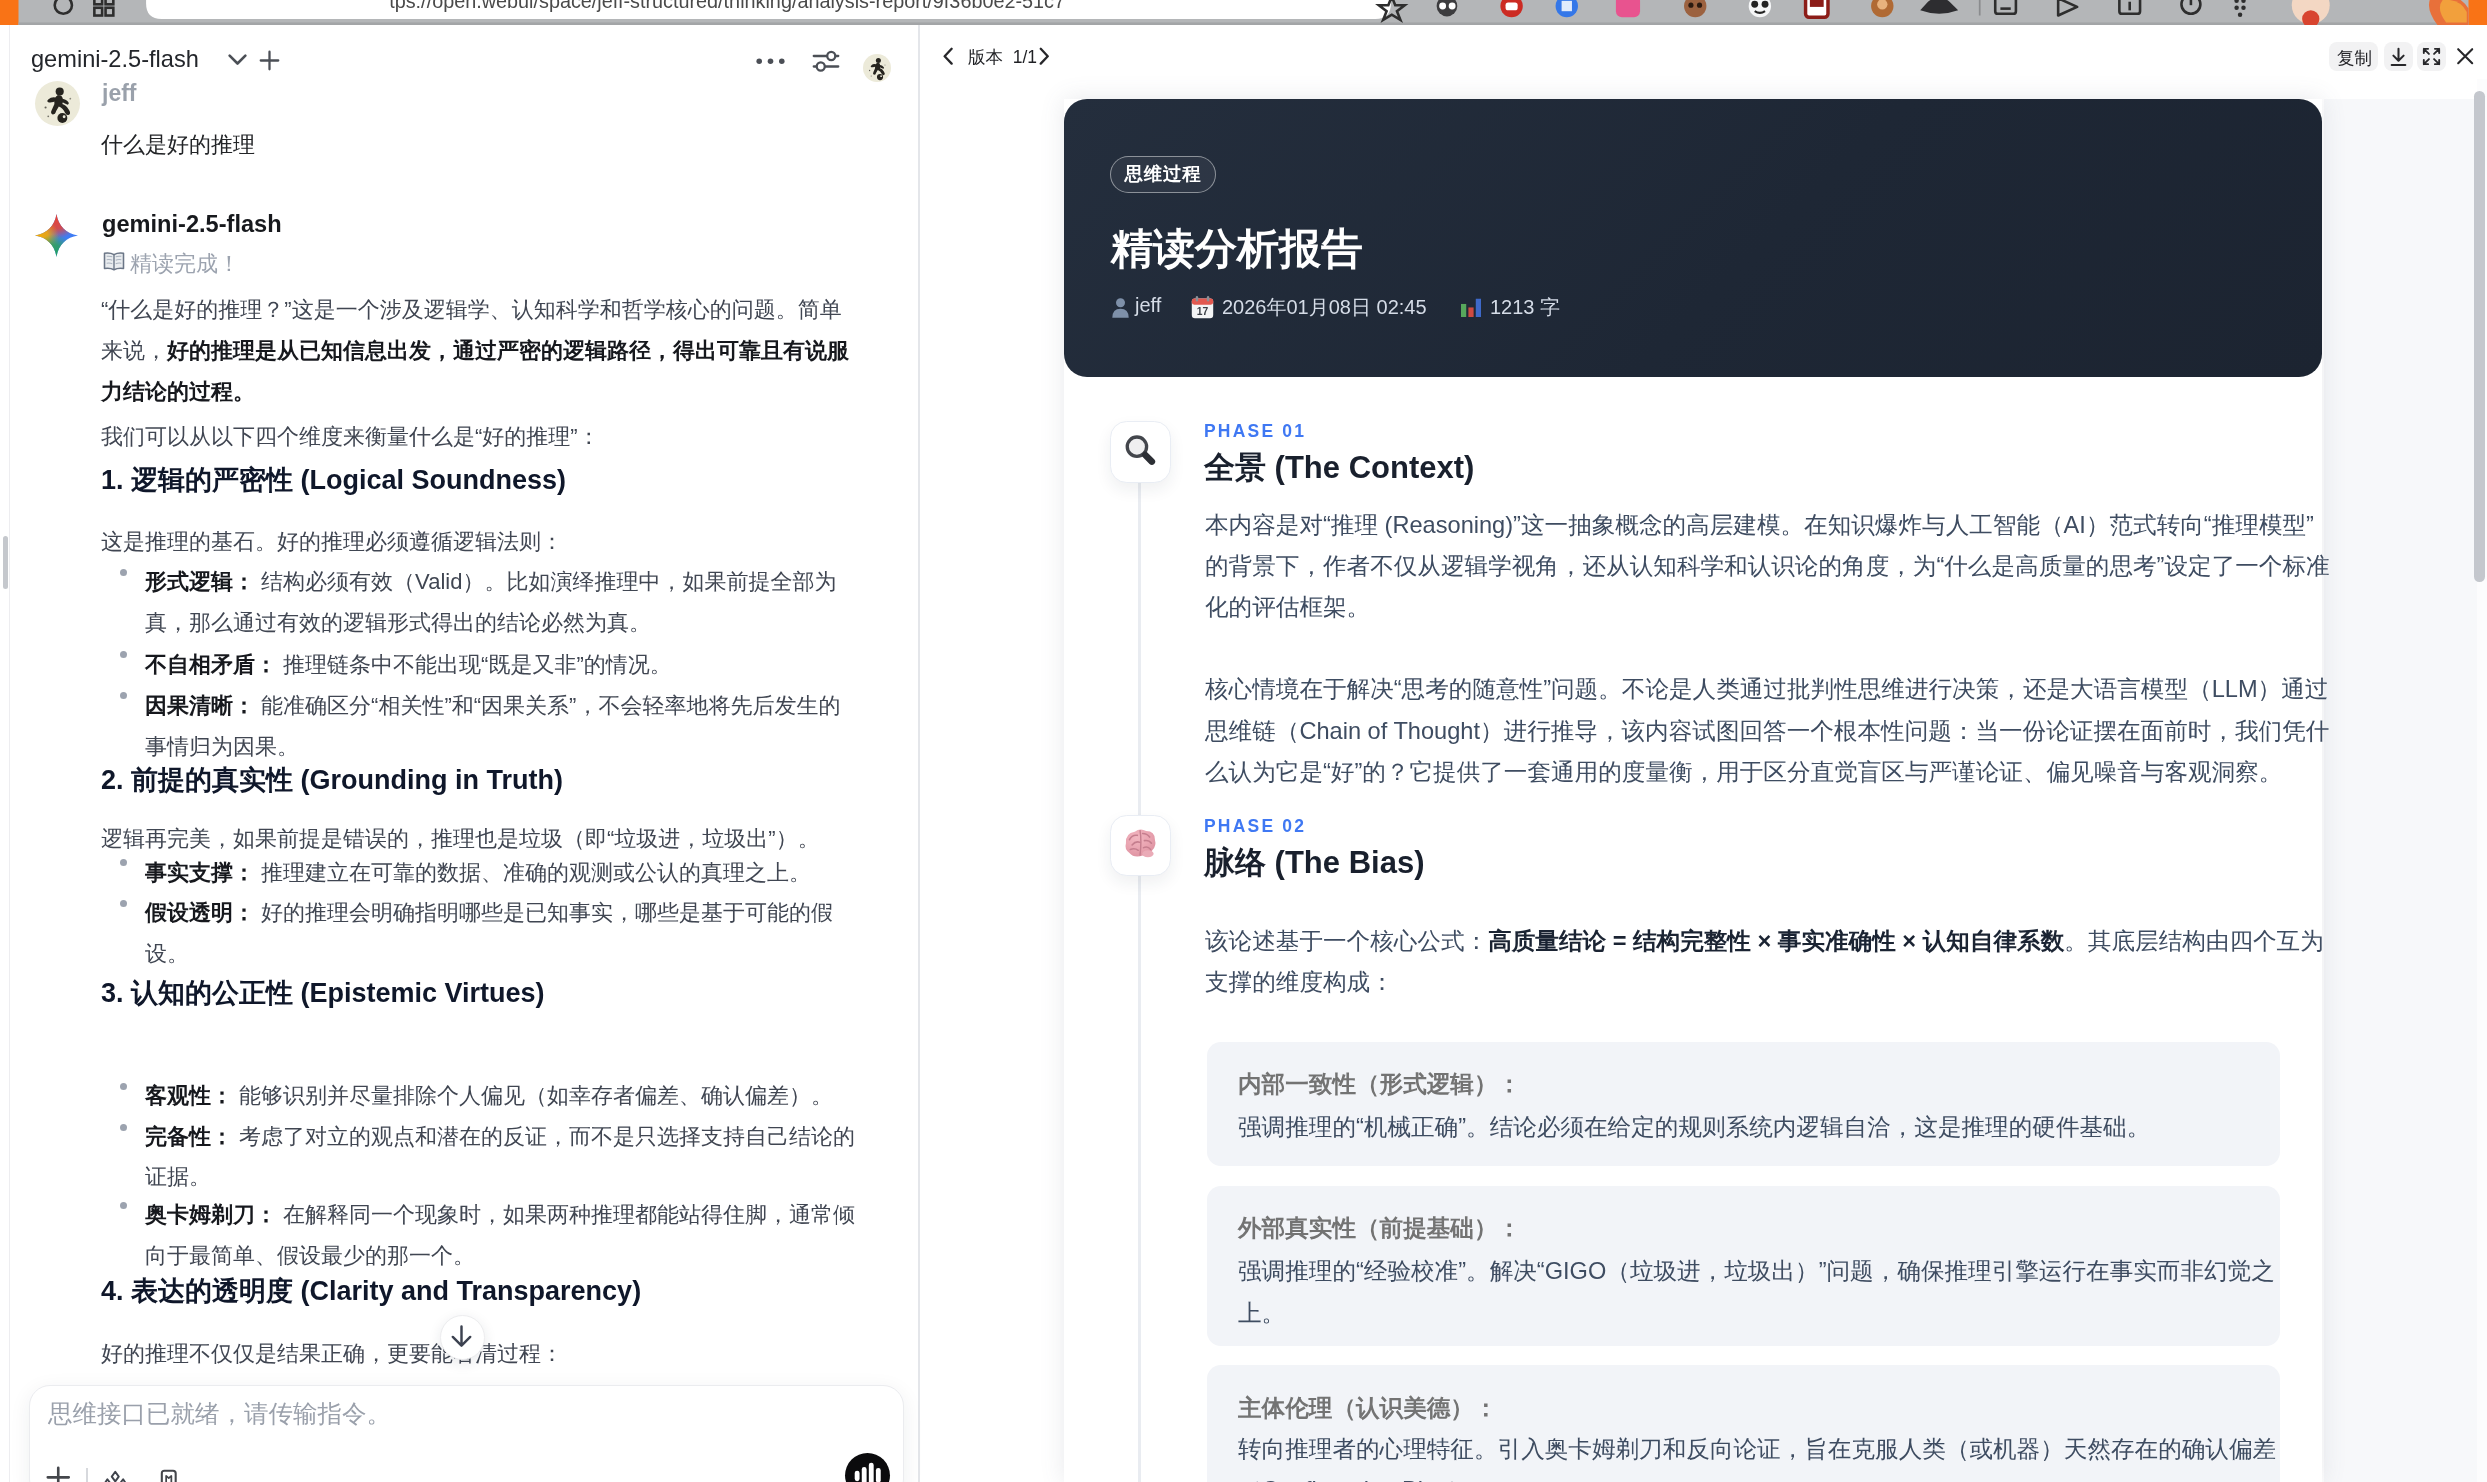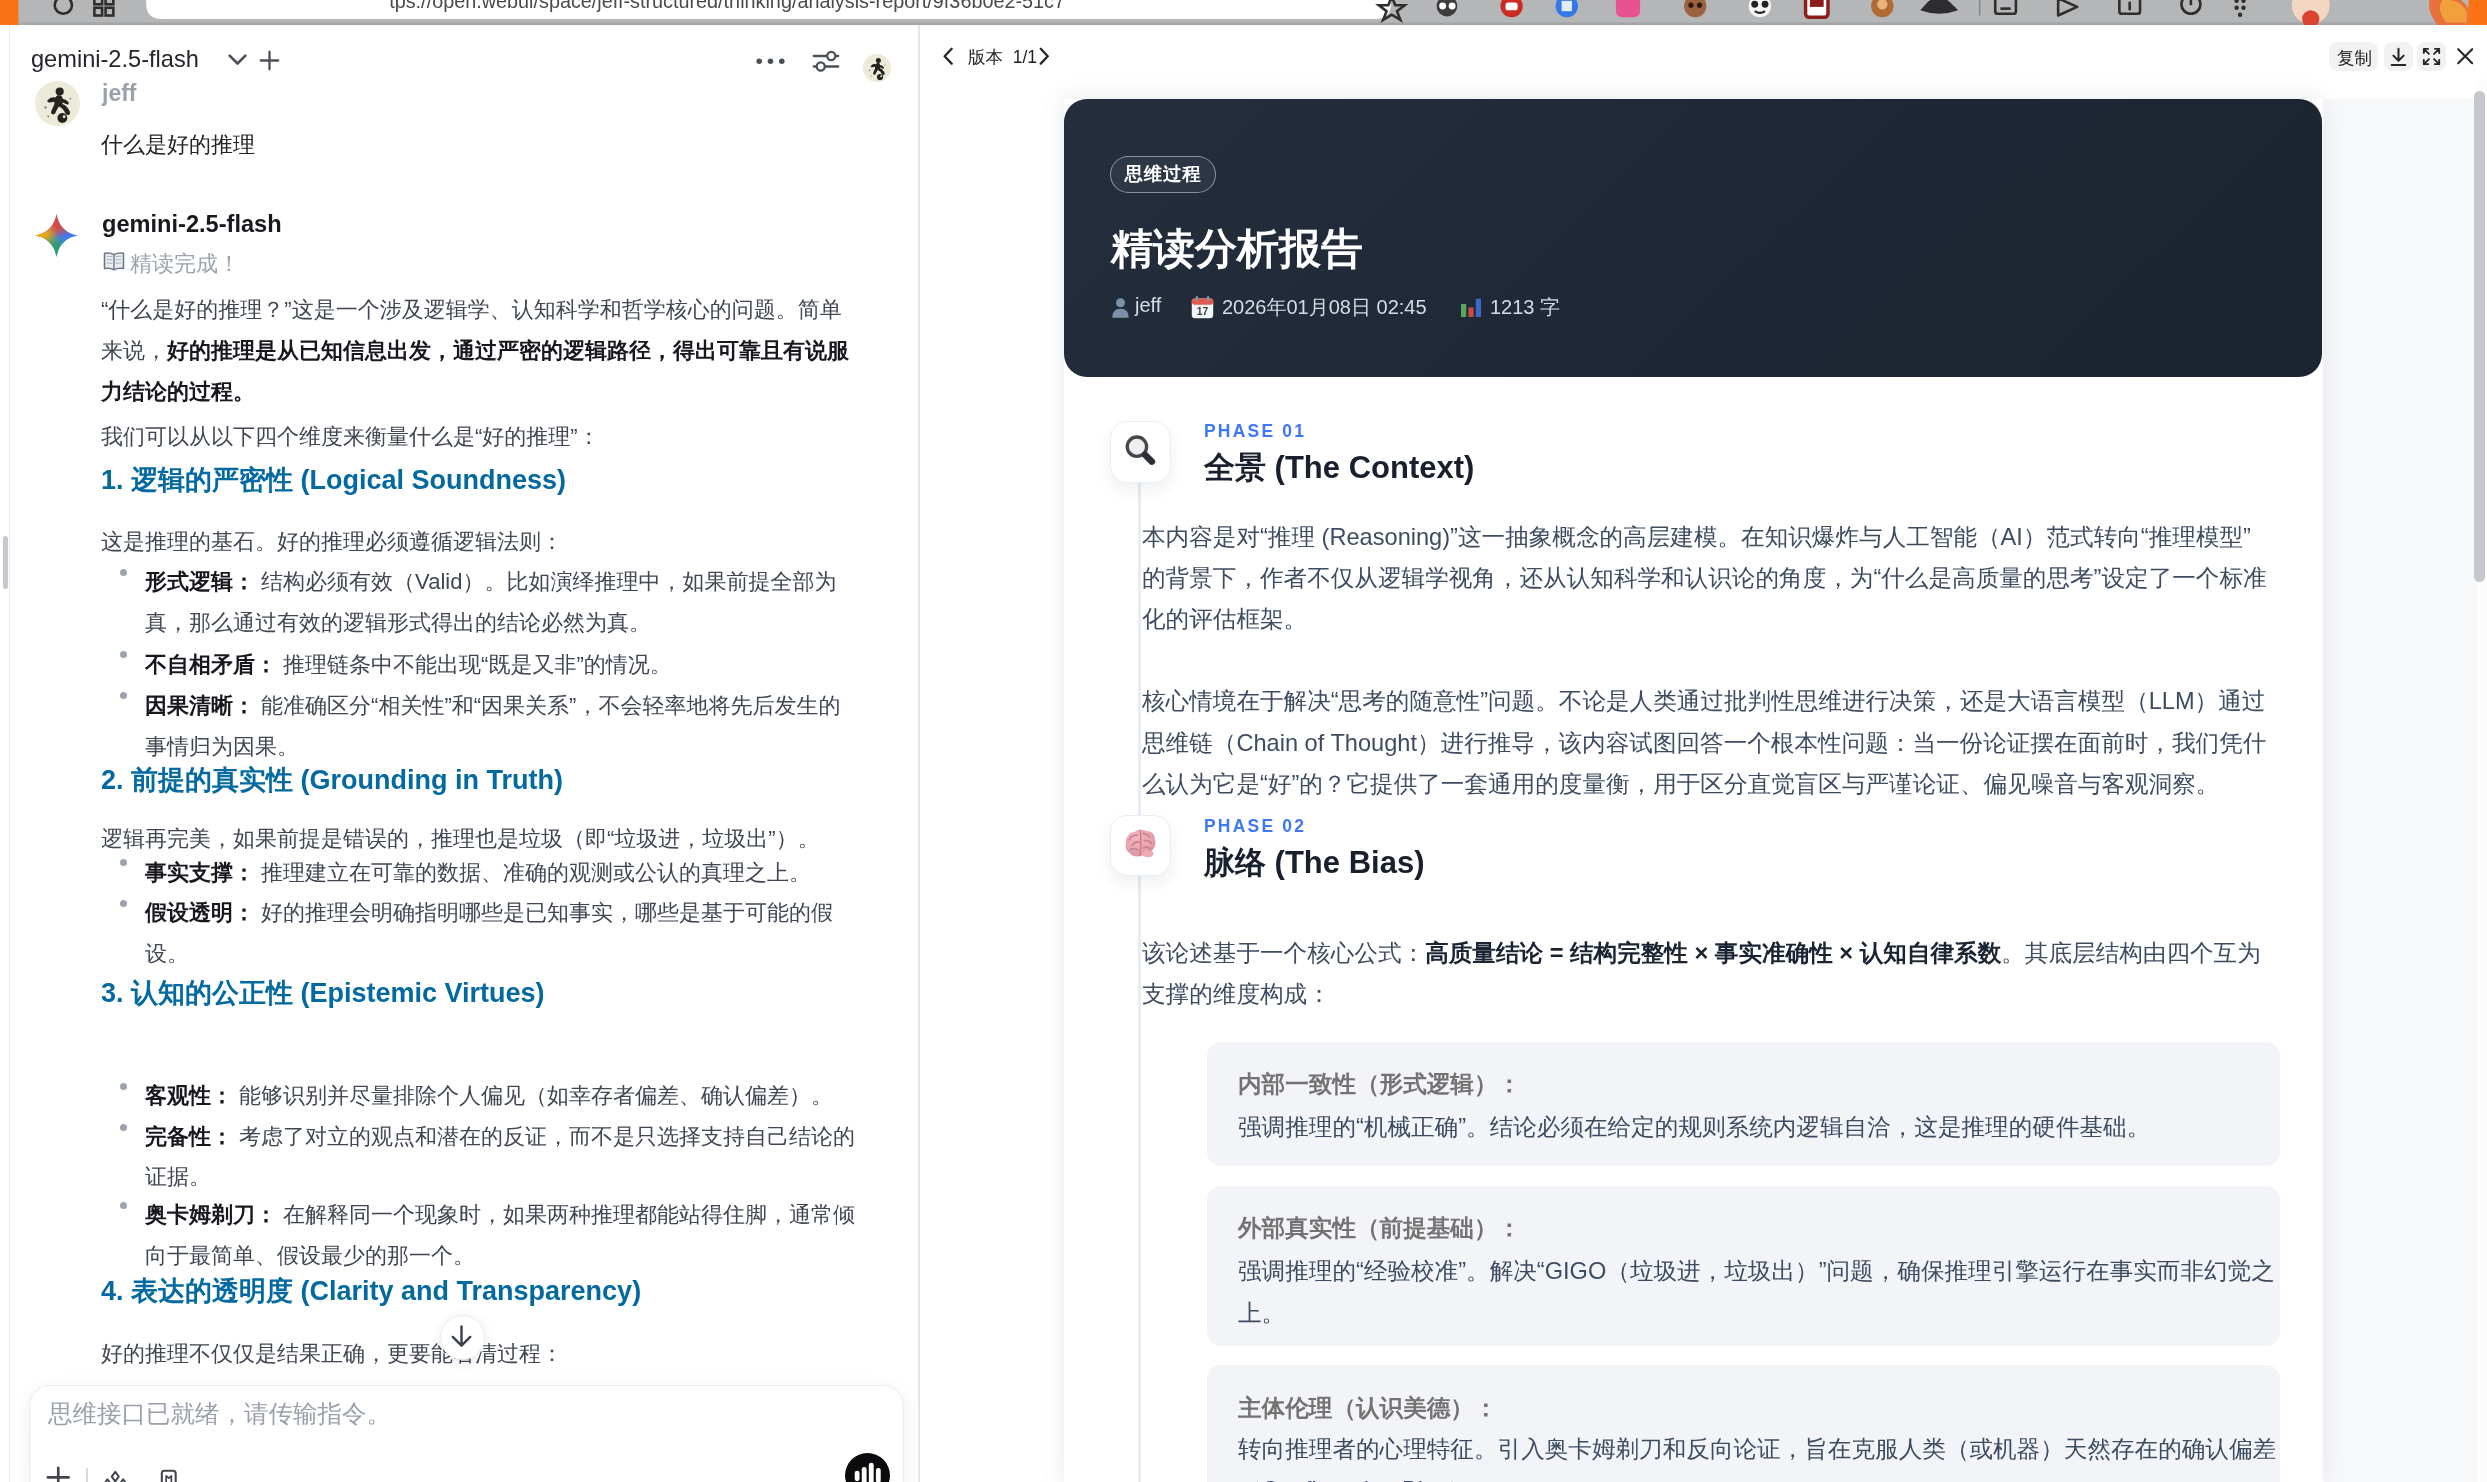--- a/index.html
+++ b/index.html
@@ -14,21 +14,21 @@
   
   #left { left:0; top:25px; width:918px; height:1457px; background:#fff; }
   #leftline { left:8.8px; top:25px; width:0.9px; height:1457px; background:#ededf0; }
   #lscroll { left:2.6px; top:536px; width:5.3px; height:53px; background:#c5c8cd; border-radius:2.6px; }
   .hname { font-size:23.6px; font-weight:500; color:#23262b; }
   .l-line { position:absolute; left:101px; font-size:22px; line-height:41px; height:41px;
      color:#404652; white-space:nowrap;margin-top:10px; }
   .l-line b { color:#16181d; font-weight:700; }
   .l-bullet { left:145px; }
   .dot { position:absolute; left:120px; width:7px; height:7px; border-radius:50%; background:#9ca3af; }
-  .l-head { position:absolute; left:101px; font-size:27px; font-weight:700; color:#0369a1;
+  .l-head { position:absolute; left:101px; font-size:27px; font-weight:700; color:#0f172a;
      line-height:39px; height:39px; white-space:nowrap; }
   .avatar { position:absolute; border-radius:50%; background:#ecead9; overflow:hidden; }
 
   
   #inputbox { left:29px; top:1385px; width:875px; height:115px; background:#fff;
      border:1.8px solid #ebecef; border-radius:21px; box-shadow:0 5.3px 21px rgba(30,40,60,.07); z-index:6; }
   #placeholder { left:48px; top:1397px; font-size:24.5px; color:#9aa0ab; z-index:7; }
   #scrolldown { left:440px; top:1315px; width:45px; height:45px; border-radius:50%;
      background:#fff; border:1.8px solid #ededef; box-shadow:0 3.5px 12.3px rgba(30,40,60,.10); z-index:5; }
   #micbtn { left:845px; top:1453px; width:45px; height:45px; border-radius:50%; background:#0b0b0d; z-index:8; }
@@ -44,22 +44,22 @@
   #hero { left:1064px; top:99px; width:1258px; height:278px; border-radius:23px;
      background:linear-gradient(135deg,#242e3d 0%,#1e2735 55%,#1c2431 100%); z-index:2; }
   #heropill { left:1110px; top:156px; width:106px; height:37px; border:1.8px solid rgba(255,255,255,.45);
      background:rgba(255,255,255,.05); text-align:center;
      border-radius:18.4px; color:#fff; font-size:18.4px; font-weight:700; line-height:33px; letter-spacing:0.9px; z-index:3; }
   #herotitle { left:1111px; top:221px; font-size:42px; font-weight:700; color:#fff; z-index:3; }
   .meta { position:absolute; top:294px; font-size:20px; color:#d5dce7; z-index:3; white-space:nowrap;}
 
   .phase { position:absolute; left:1204px; font-size:17.5px; font-weight:700; letter-spacing:2.2px; color:#3f78f3; }
   .shead { position:absolute; left:1204px; font-size:31px; font-weight:700; color:#19202d; }
-  .r-line { position:absolute; left:1142px; font-size:23.6px; line-height:41px; height:41px;
-     color:#3e4c61; white-space:nowrap;margin-top:12px; }
+  .r-line { position:absolute; left:1205px; font-size:23.6px; line-height:41px; height:41px;
+     color:#3e4c61; white-space:nowrap; }
   .r-line b { color:#1b2433; font-weight:700; }
   .node { position:absolute; left:1110px; width:61px; height:61px; background:#fff;
      border:1.8px solid #e9edf4; border-radius:16.6px; box-shadow:0 7px 15.8px rgba(30,41,59,.07); z-index:2;}
   #tline1 { left:1138px; top:483px; width:2.6px; height:332px; background:#e9ecf1; }
   #tline2 { left:1138px; top:876px; width:2.6px; height:606px; background:#e9ecf1; }
   .gcard { position:absolute; left:1207px; width:1073px; background:#f2f4f8; border-radius:14px; }
   .c-title { position:absolute; left:1238px; font-size:23.6px; font-weight:700; color:#737373; line-height:41px; white-space:nowrap;}
   .c-body { position:absolute; left:1238px; font-size:23.6px; color:#3e4c61; line-height:41px; white-space:nowrap;}
   #rscroll { left:2474px; top:91px; width:10.5px; height:491px; background:#c4c7cd; border-radius:5.3px; z-index:4;}
 

